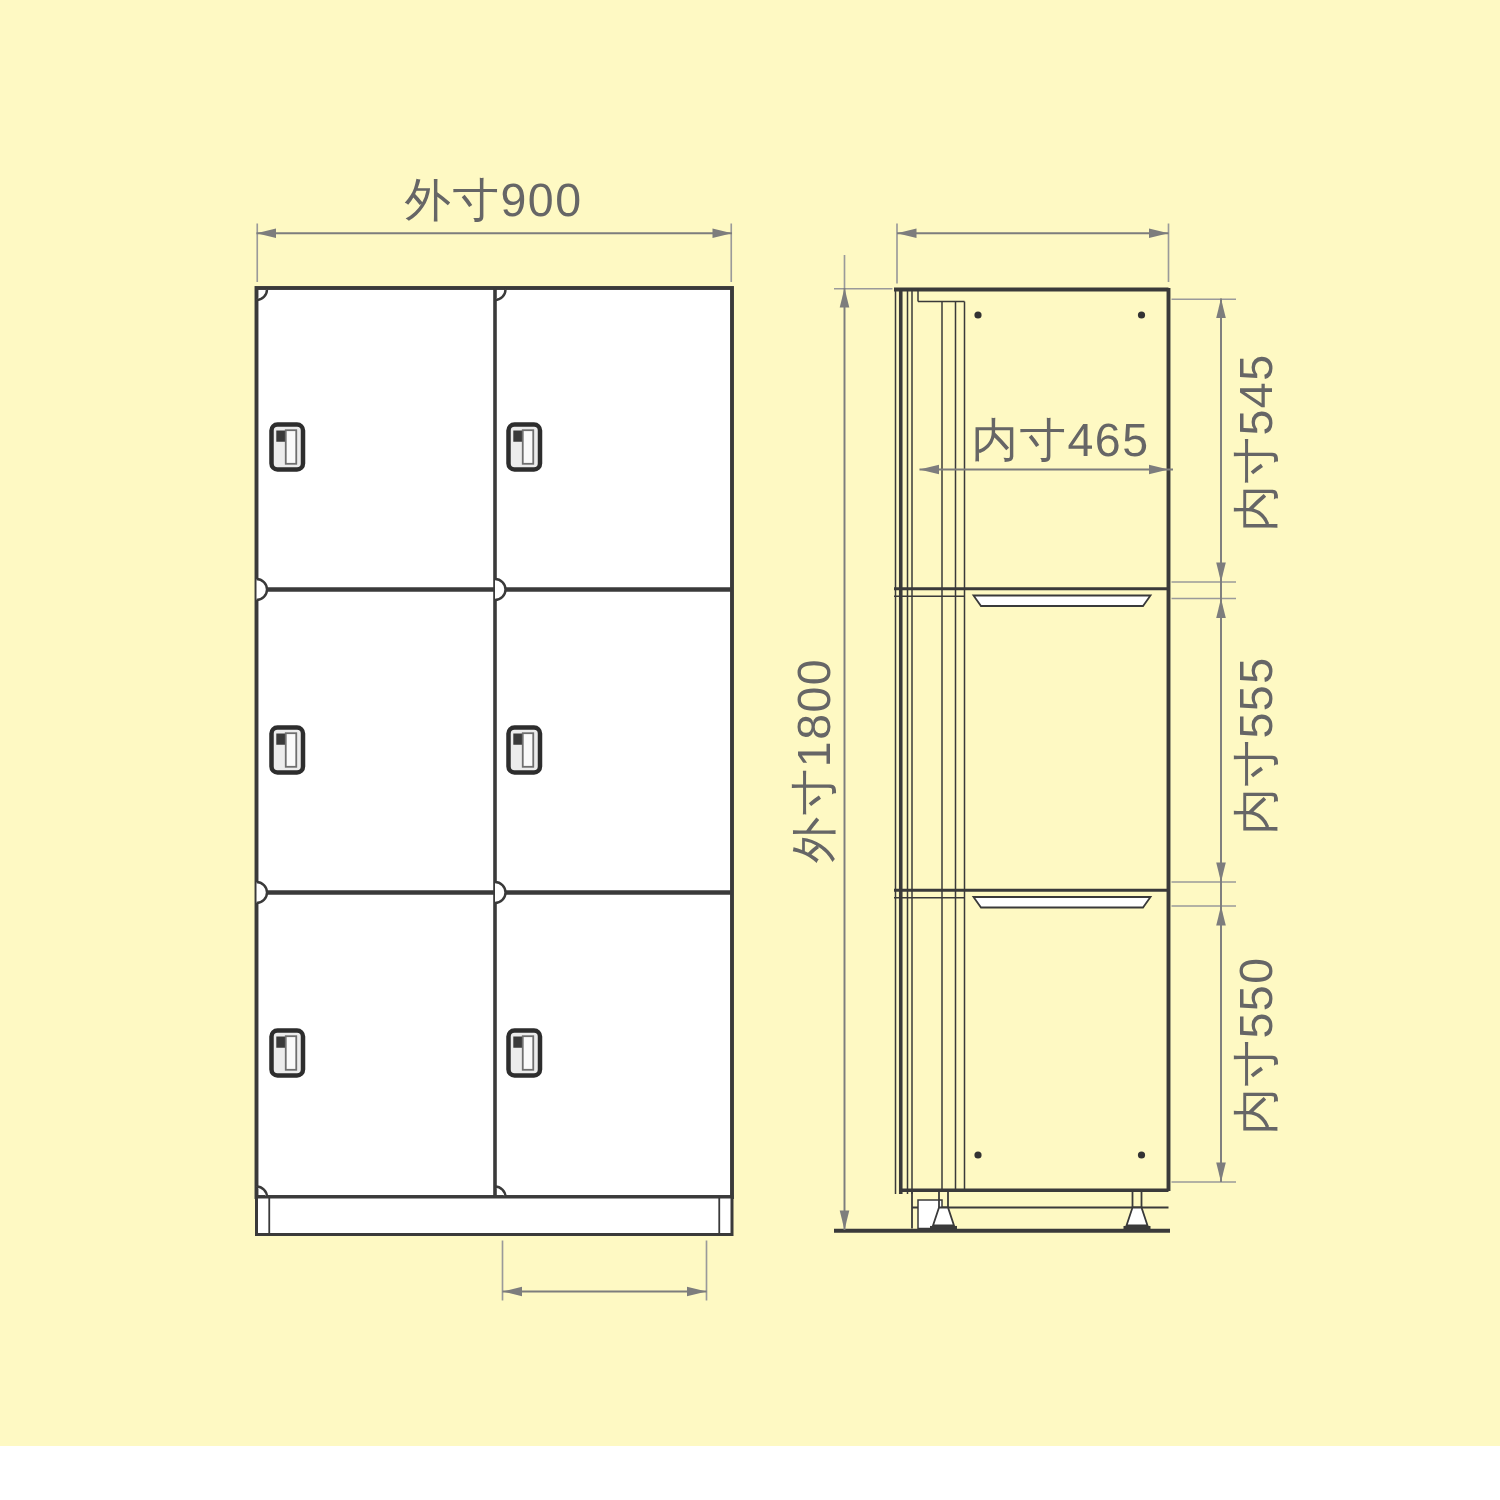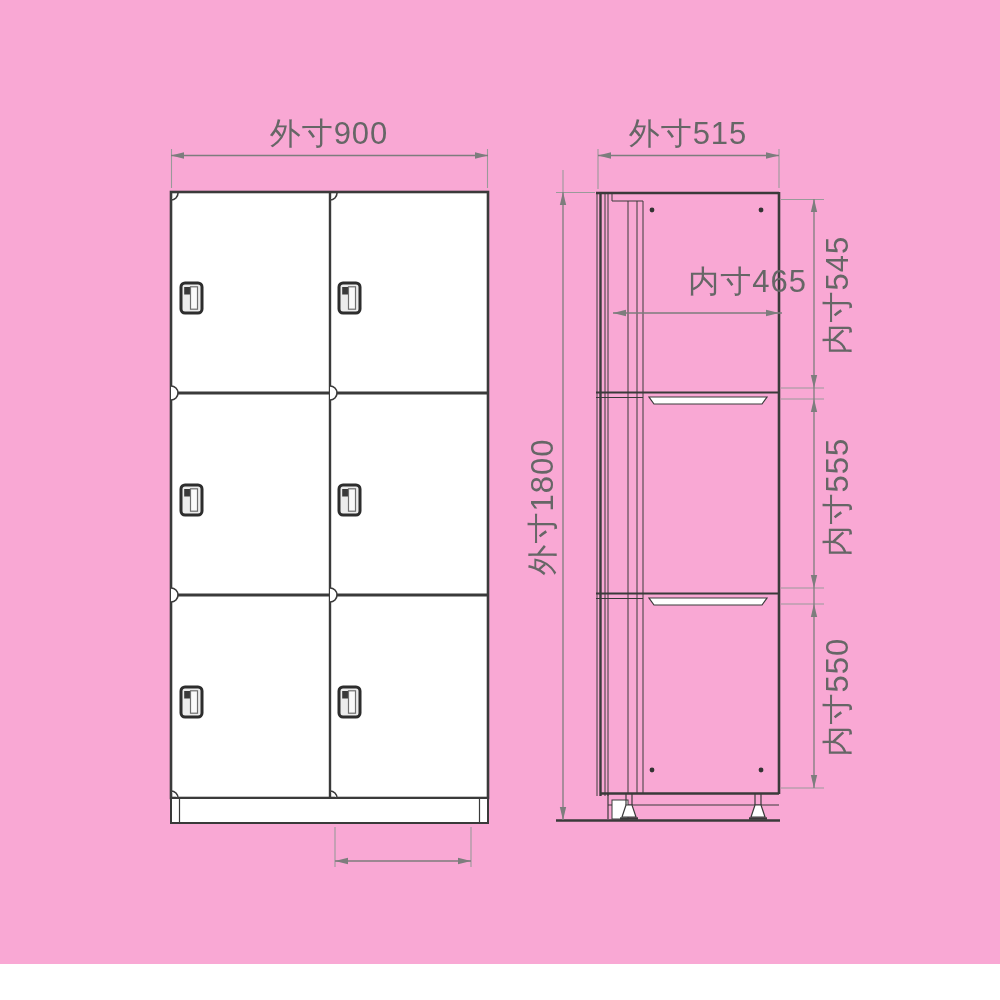--- a/index.html
+++ b/index.html
@@ -1,16 +1,16 @@
 <!DOCTYPE html>
 <html><head>
 <meta charset="utf-8">
 <style>
   html,body{margin:0;padding:0;background:#fff;}
-  #canvas{position:relative;width:1000px;height:964px;background:#f9a8d4;overflow:hidden;
+  #canvas{position:relative;width:1000px;height:964px;background:#fef9c3;overflow:hidden;
           font-family:"Liberation Sans","DejaVu Sans",sans-serif;}
   #drawing-svg{position:absolute;left:0;top:0;}
   .dim-label{position:absolute;width:200px;height:36px;line-height:36px;text-align:center;
              font-size:31px;color:#666;letter-spacing:1px;white-space:nowrap;}
   .dim-label.vertical{transform:rotate(-90deg);}
 </style>
 </head>
 <body>
 
 <div id="canvas">
@@ -180,25 +180,24 @@
         <path d="M814 399 L810.8 412 L817.2 412 Z"></path>
         <path d="M814 588 L810.8 575 L817.2 575 Z"></path>
         <path d="M814 604 L810.8 617 L817.2 617 Z"></path>
         <path d="M814 788 L810.8 775 L817.2 775 Z"></path>
       </g>
     </g>
   </svg>
 
   <div class="dim-label" style="left:229px;top:116px;">外寸900</div>
 
-  <div class="dim-label" style="left:588px;top:116px;">外寸515</div>
 
   <div class="dim-label vertical" style="left:443px;top:489px;">外寸1800</div>
 
-  <div class="dim-label" style="left:607px;top:264px;text-align:right;">内寸465</div>
+  <div class="dim-label" style="left:607px;top:276px;">内寸465</div>
 
   <div class="dim-label vertical" style="left:738px;top:277px;">内寸545</div>
 
   <div class="dim-label vertical" style="left:738px;top:479px;">内寸555</div>
 
   <div class="dim-label vertical" style="left:738px;top:679px;">内寸550</div>
 
 </div>
 
 </body></html>

